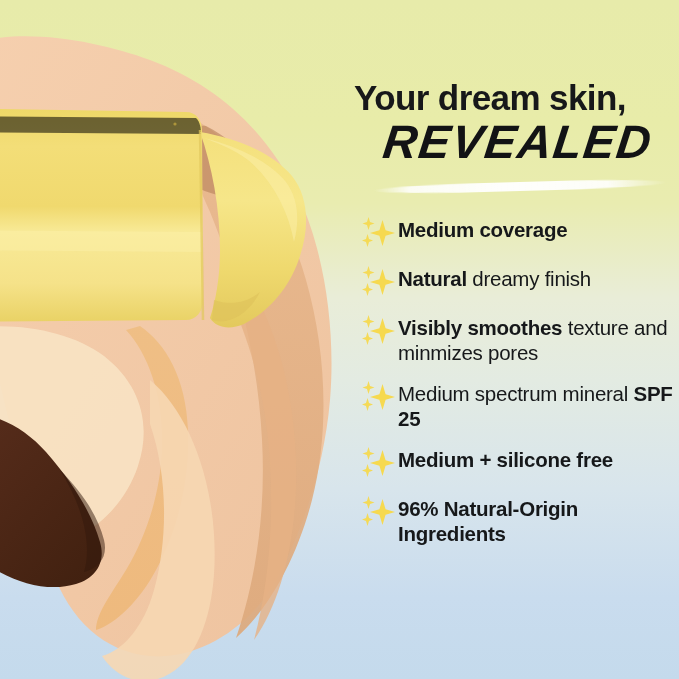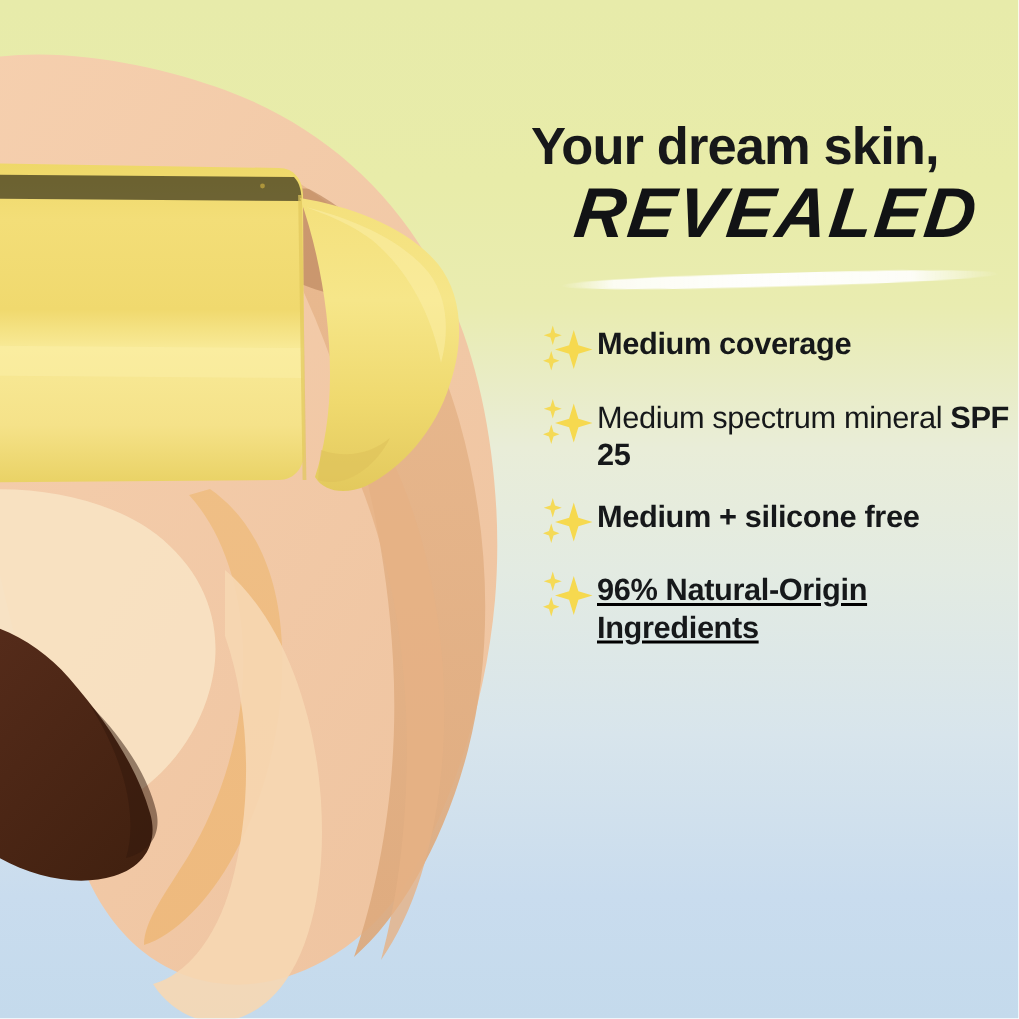--- a/index.html
+++ b/index.html
@@ -88,21 +88,21 @@
   .bullets {
     position:absolute;
     left:8px; top:215px;
     width:320px;
   }
   .bullet {
     display:flex;
     align-items:flex-start;
     margin-bottom:14px;
   }
-  .bullet:last-child { margin-bottom:0;text-decoration:underline; }
+  .bullet:last-child { margin-bottom:0; }
 
   .sparkle {
     flex:0 0 38px;
     width:38px; height:34px;
     position:relative;
     margin-top:1px;
   }
   .sparkle svg { position:absolute; left:0; top:0; }
 
   .btext {
@@ -244,20 +244,40 @@
           <span class="btext"><b>Medium coverage</b></span>
         </div>
         <div class="bullet">
           <span class="sparkle">
             <svg width="38" height="34" viewBox="0 0 38 34">
               <path d="M22.5,4 L25.6,14.2 L35,17 L25.6,19.8 L22.5,30 L19.4,19.8 L10,17 L19.4,14.2 Z" fill="#f6d94f"></path>
               <path d="M8.5,1 L10,6 L14.5,7.5 L10,9 L8.5,14 L7,9 L2.5,7.5 L7,6 Z" fill="#f6d94f" opacity="0.95"></path>
               <path d="M7.5,18 L9,23 L13,24.5 L9,26 L7.5,31 L6,26 L2,24.5 L6,23 Z" fill="#f6d94f" opacity="0.95"></path>
             </svg>
           </span>
+          <span class="btext"><b>Natural</b><span class="reg"> dreamy finish</span></span>
+        </div>
+        <div class="bullet">
+          <span class="sparkle">
+            <svg width="38" height="34" viewBox="0 0 38 34">
+              <path d="M22.5,4 L25.6,14.2 L35,17 L25.6,19.8 L22.5,30 L19.4,19.8 L10,17 L19.4,14.2 Z" fill="#f6d94f"></path>
+              <path d="M8.5,1 L10,6 L14.5,7.5 L10,9 L8.5,14 L7,9 L2.5,7.5 L7,6 Z" fill="#f6d94f" opacity="0.95"></path>
+              <path d="M7.5,18 L9,23 L13,24.5 L9,26 L7.5,31 L6,26 L2,24.5 L6,23 Z" fill="#f6d94f" opacity="0.95"></path>
+            </svg>
+          </span>
+          <span class="btext"><b>Visibly smoothes</b><span class="reg"> texture and minmizes pores</span></span>
+        </div>
+        <div class="bullet">
+          <span class="sparkle">
+            <svg width="38" height="34" viewBox="0 0 38 34">
+              <path d="M22.5,4 L25.6,14.2 L35,17 L25.6,19.8 L22.5,30 L19.4,19.8 L10,17 L19.4,14.2 Z" fill="#f6d94f"></path>
+              <path d="M8.5,1 L10,6 L14.5,7.5 L10,9 L8.5,14 L7,9 L2.5,7.5 L7,6 Z" fill="#f6d94f" opacity="0.95"></path>
+              <path d="M7.5,18 L9,23 L13,24.5 L9,26 L7.5,31 L6,26 L2,24.5 L6,23 Z" fill="#f6d94f" opacity="0.95"></path>
+            </svg>
+          </span>
           <span class="btext"><span class="reg">Medium spectrum mineral </span><b>SPF 25</b></span>
         </div>
         <div class="bullet">
           <span class="sparkle">
             <svg width="38" height="34" viewBox="0 0 38 34">
               <path d="M22.5,4 L25.6,14.2 L35,17 L25.6,19.8 L22.5,30 L19.4,19.8 L10,17 L19.4,14.2 Z" fill="#f6d94f"></path>
               <path d="M8.5,1 L10,6 L14.5,7.5 L10,9 L8.5,14 L7,9 L2.5,7.5 L7,6 Z" fill="#f6d94f" opacity="0.95"></path>
               <path d="M7.5,18 L9,23 L13,24.5 L9,26 L7.5,31 L6,26 L2,24.5 L6,23 Z" fill="#f6d94f" opacity="0.95"></path>
             </svg>
           </span>

